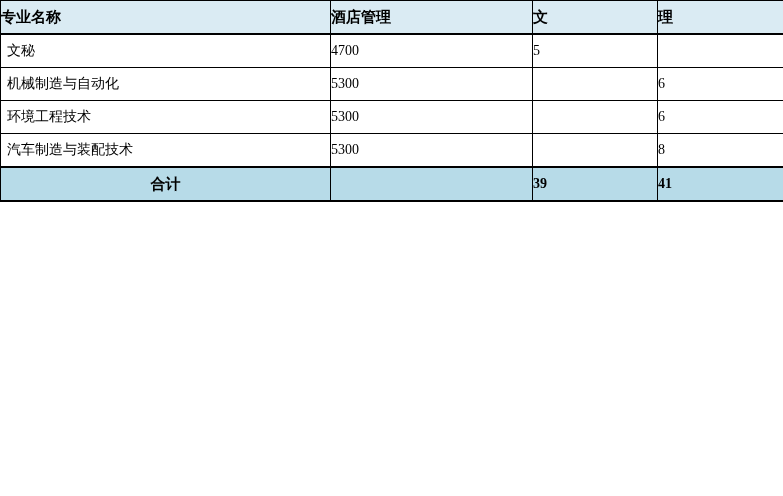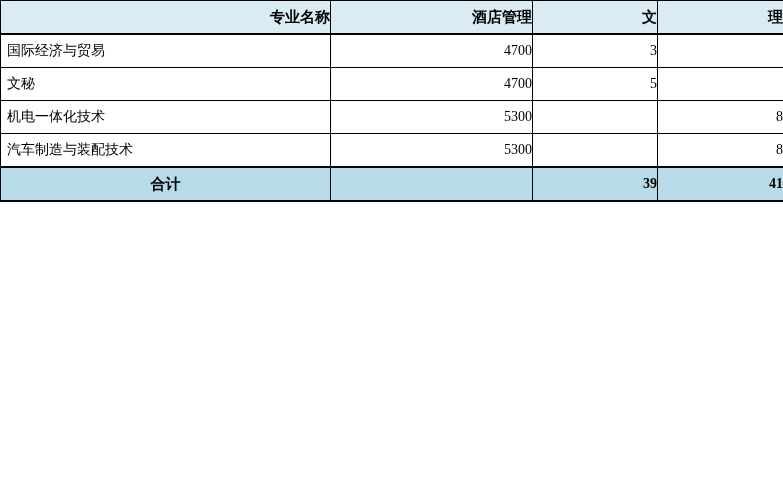--- a/index.html
+++ b/index.html
@@ -21,21 +21,21 @@
   table.fees col.c2 { width: 202px; }
   table.fees col.c3 { width: 125px; }
   table.fees col.c4 { width: 126px; }
 
   table.fees th,
   table.fees td {
     border: 1px solid #000000;
     height: 32px;
     padding: 0;
     font-size: 14px;
-    text-align: right;
+    text-align: left;
     vertical-align: middle;
     overflow: hidden;
     white-space: nowrap;
   }
   table.fees thead th {
     background: #DAEBF3;
     font-weight: bold;
     font-size: 15px;
     border-bottom: 2px solid #000000;
   }
@@ -69,36 +69,36 @@
     <thead>
       <tr>
         <th>专业名称</th>
         <th>酒店管理</th>
         <th>文</th>
         <th>理</th>
       </tr>
     </thead>
     <tbody id="rows-body">
         <tr>
-          <td class="c-major">国际经济与贸易</td>
-          <td>4700</td>
-          <td>3</td>
-          <td></td>
-        </tr>
-        <tr>
           <td class="c-major">文秘</td>
           <td>4700</td>
           <td>5</td>
           <td></td>
         </tr>
         <tr>
-          <td class="c-major">机电一体化技术</td>
+          <td class="c-major">机械制造与自动化</td>
           <td>5300</td>
           <td></td>
-          <td>8</td>
+          <td>6</td>
+        </tr>
+        <tr>
+          <td class="c-major">环境工程技术</td>
+          <td>5300</td>
+          <td></td>
+          <td>6</td>
         </tr>
         <tr>
           <td class="c-major">汽车制造与装配技术</td>
           <td>5300</td>
           <td></td>
           <td>8</td>
         </tr>
       </tbody>
     <tbody>
       <tr class="total">

